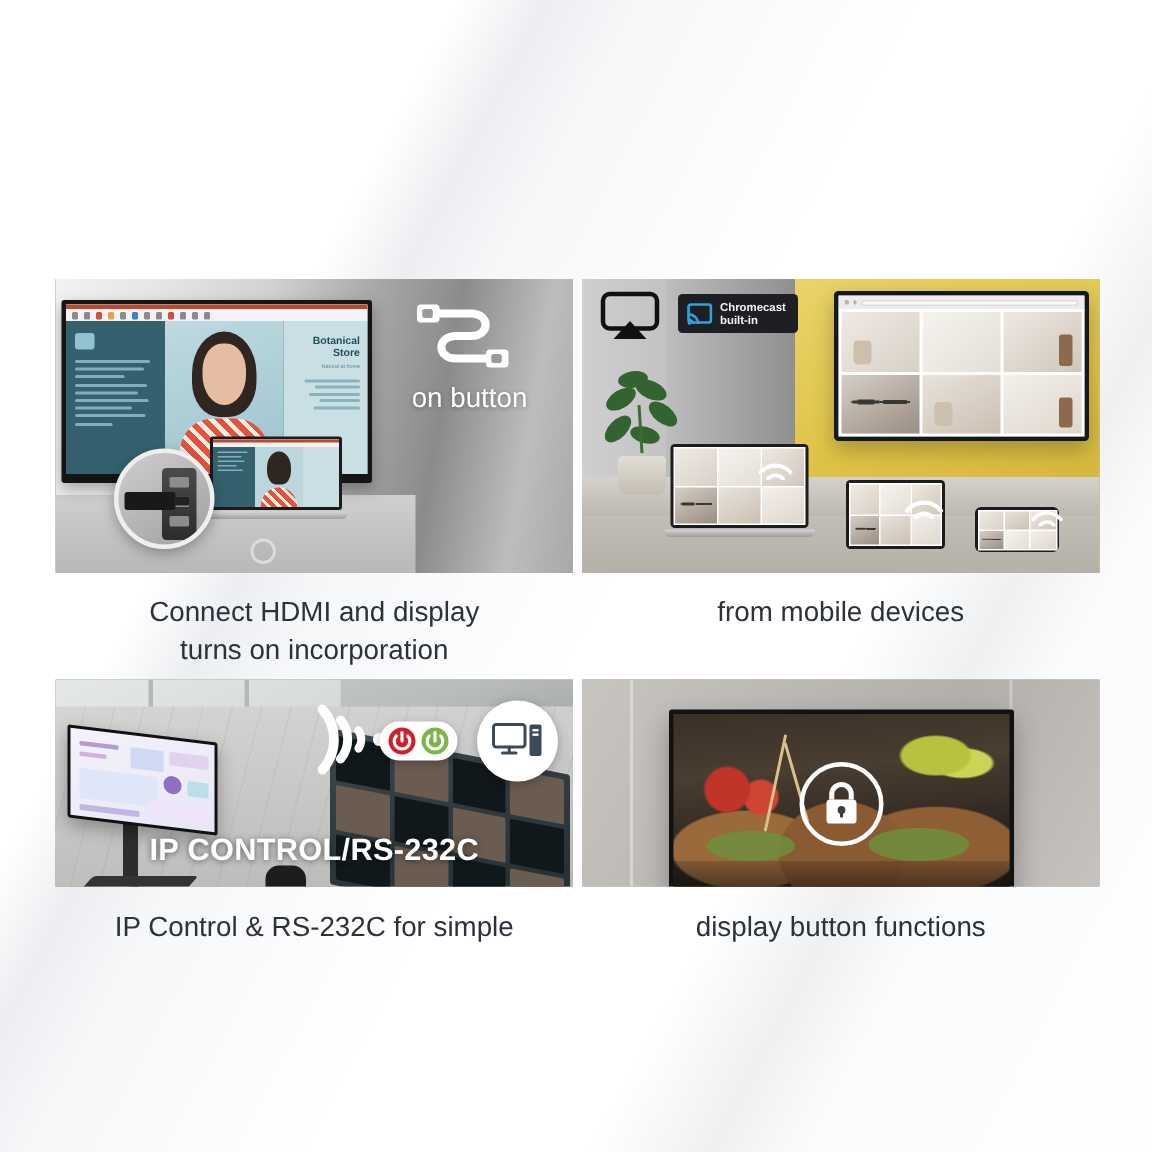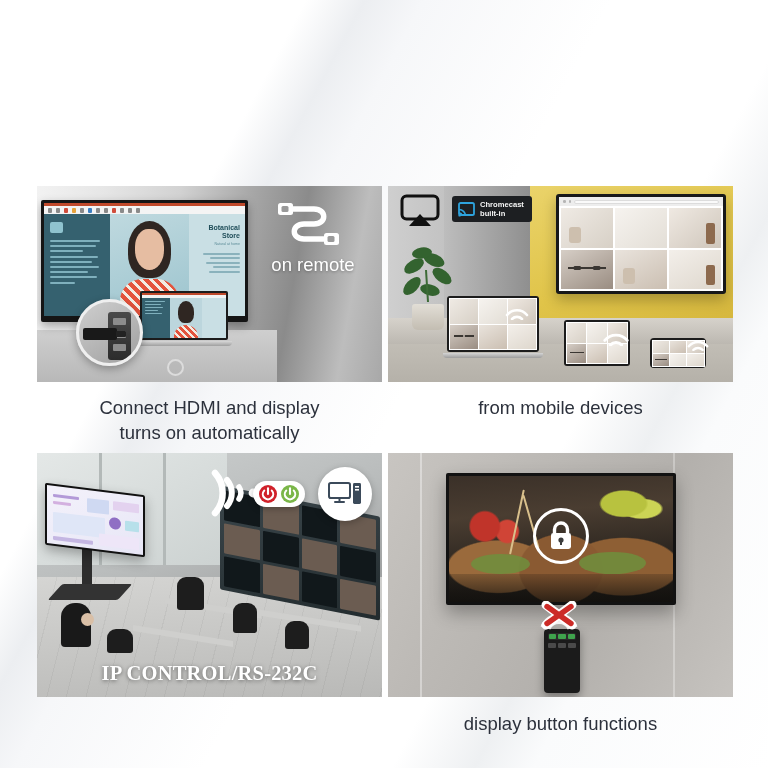--- a/index.html
+++ b/index.html
@@ -33,21 +33,21 @@
   .grid{
     position:absolute;left:37px;top:186px;width:695px;
     display:grid;grid-template-columns:345px 345px;column-gap:6px;row-gap:0px;
   }
   .cell{width:345px;}
   .cell-bottom{margin-top:7px;}
   .media{
     position:relative;width:345px;height:196px;overflow:hidden;
     background:#8d8d8d;
   }
-  .media-3{height:244px;font-family:Liberation Serif, serif;}
+  .media-3{height:138px;}
   .caption{
     margin-top:14px;text-align:center;font-size:18.5px;line-height:1.35;color:#2c313c;
   }
   .cap-bottom{margin-top:15px;}
 
   
   .p1-bg{
     position:absolute;inset:0;
     background:linear-gradient(100deg,#f2f2f2 0%,#e6e6e6 18%,#d2d2d2 38%,#a9a9a9 56%,#8b8b8b 72%,#bdbdbd 88%,#a8a8a8 100%);
   }
@@ -413,27 +413,27 @@
 
         <div class="p1-iconwrap">
           <svg class="hdmi-svg" width="78" height="52" viewBox="0 0 78 52">
             <path d="M16 11 H40 C53 11 53 26 40 26 H30 C17 26 17 41 30 41 H52" fill="none" stroke="#ffffff" stroke-width="5.4" stroke-linecap="round"></path>
             <rect x="4" y="5" width="15" height="12" rx="2.5" fill="#ffffff"></rect>
             <rect x="7.5" y="8" width="7" height="6" rx="1.5" fill="#9a9a9a"></rect>
             <rect x="50" y="35" width="15" height="12" rx="2.5" fill="#ffffff"></rect>
             <rect x="53.5" y="38" width="7" height="6" rx="1.5" fill="#9a9a9a"></rect>
           </svg>
           <div class="p1-text">
-            <div>on remote</div>
+            <div>on button</div>
           </div>
         </div>
       </div>
       <div class="caption">
         <div>Connect HDMI and display</div>
-        <div>turns on automatically</div>
+        <div>turns on incorporation</div>
       </div>
     </div>
 
     <div class="cell">
       <div class="media">
         <div class="p2-bg"></div>
         <div class="p2-yellow"></div>
         <div class="p2-wallL"></div>
         <div class="p2-wallL2"></div>
         <div class="p2-floor"></div>
@@ -629,20 +629,21 @@
             <path d="M11.5 17 V21 M7 21 H16" stroke="#3b4a5a" stroke-width="2" stroke-linecap="round"></path>
             <rect x="25" y="2" width="8" height="21" rx="1.4" fill="#3b4a5a"></rect>
             <rect x="27" y="5" width="4" height="1.6" fill="#fff"></rect>
             <rect x="27" y="8" width="4" height="1.6" fill="#fff"></rect>
           </svg>
         </div>
 
         <div class="p3-label">IP CONTROL/RS-232C</div>
       </div>
       <div class="caption cap-bottom">
+        <div>IP Control &amp; RS-232C for simple</div>
       </div>
     </div>
 
     <div class="cell cell-bottom">
       <div class="media media-3">
         <div class="p4-bg"></div>
         <div class="p4-wallseam"></div>
         <div class="p4-wallseam2"></div>
 
         <div class="p4-tv">

